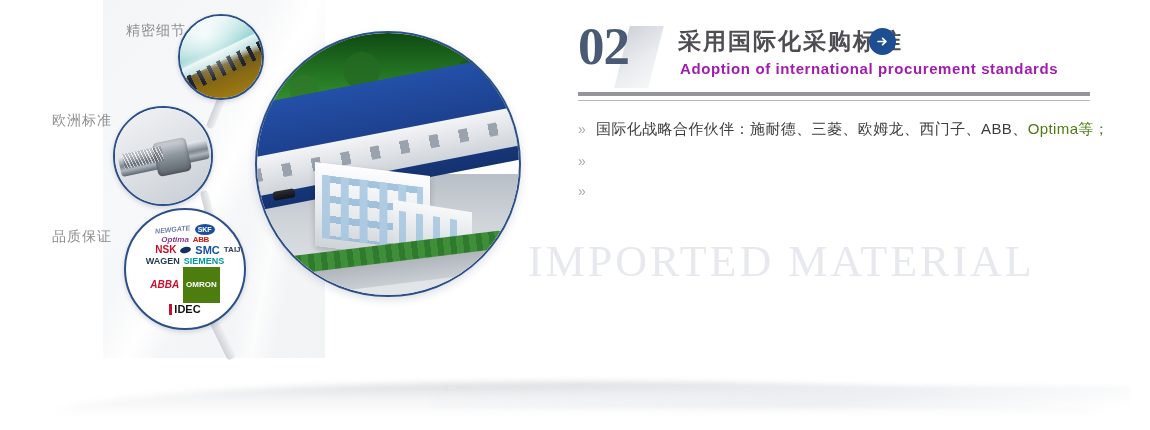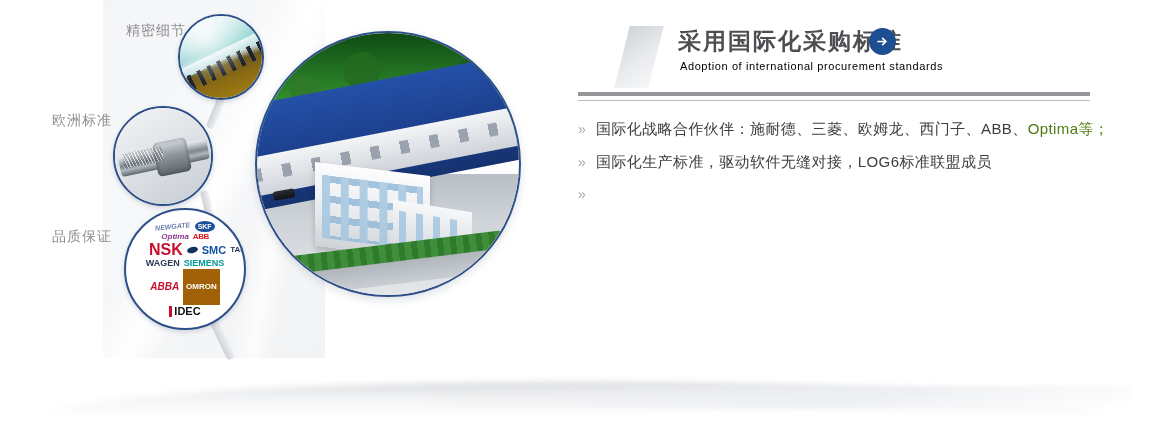--- a/index.html
+++ b/index.html
@@ -131,28 +131,28 @@
     align-items: center;
     justify-content: center;
     gap: 1px;
   }
   .logo-row { display: flex; align-items: center; justify-content: center; gap: 4px; line-height: 1; }
   .lg { font-size: 8px; font-weight: 700; white-space: nowrap; }
   .lg.newgate { color:#6f7fa8; font-style: italic; font-size: 7px; transform: rotate(-6deg); }
   .lg.skf { color:#ffffff; background:#1a4f9c; border-radius:50%; padding:2px 3px; font-size:7px; }
   .lg.optima { color:#8a3a8f; font-style: italic; font-size: 8px; }
   .lg.abb { color:#d11a1a; letter-spacing:-0.5px; }
-  .lg.nsk { color:#c8102e; font-size: 16px; margin-left: 40px; }
+  .lg.nsk { color:#c8102e; font-size: 10px; margin-left: 40px; }
   .lg.smc { color:#1552a0; font-size: 11px; }
   .lg.smc-dot { width:11px; height:6px; background:#13305e; border-radius:50%; transform: rotate(-12deg); }
   .lg.taijing { color:#2b3a55; font-size:8px; }
   .lg.wagen { color:#2b3a55; font-size:9px; }
   .lg.siemens { color:#009999; font-size:9px; }
   .lg.abba { color:#c8102e; font-style: italic; font-size:10px; }
-  .lg.omron { color:#ffffff; background:#a16207; padding:14px 3px; font-size:8px;text-align:right; }
+  .lg.omron { color:#ffffff; background:#4d7c0f; padding:14px 3px; font-size:8px;text-align:right; }
   .lg.idec { color:#111; font-size:11px; border-left:3px solid #c8102e; padding-left:2px; }
 
   
   .hero-circle {
     position: absolute;
     left: 255px; top: 31px;
     width: 262px; height: 262px;
     border-radius: 50%;
     border: 2px solid #2c4f87;
     overflow: hidden;
@@ -279,24 +279,25 @@
     border-radius: 50%;
     background: #1d4e91;
     display: flex;
     align-items: center;
     justify-content: center;
   }
   .arrow-badge svg { display: block; }
   .title-en {
     position: absolute;
     left: 102px; top: 38px;
-    font-size: 11px;
-    color: #000000;
+    font-size: 15px;
+    color: #a21caf;
     letter-spacing: .6px;
     white-space: nowrap;
+    font-weight: bold;
   }
 
   .rule-thick {
     position: absolute;
     left: 0; top: 70px;
     width: 512px; height: 4px;
     background: #949699;
   }
   .rule-thin {
     position: absolute;
@@ -424,25 +425,27 @@
     <div class="ground"></div>
     <div class="roof"></div>
     <div class="warehouse-wall"></div>
     <div class="office"></div>
     <div class="office2"></div>
     <div class="road"></div>
     <div class="hedge"></div>
     <div class="car"></div>
   </div>
 
+  <div class="watermark">IMPORTED  MATERIAL</div>
 
   <div class="right">
 
     <div class="head-row">
       <div class="num-shape"></div>
+      <div class="num">02</div>
 
       <div class="title-zh">采用国际化采购标准</div>
 
       <div class="arrow-badge">
         <svg width="15" height="15" viewBox="0 0 15 15" aria-hidden="true">
           <path d="M3 7.5 H10.4 M7.6 4.3 L11 7.5 L7.6 10.7" stroke="#ffffff" stroke-width="1.7" fill="none" stroke-linecap="round" stroke-linejoin="round"></path>
         </svg>
       </div>
 
       <div class="title-en">Adoption of international procurement standards</div>
@@ -453,21 +456,20 @@
 
     <div class="bullets">
 
       <div class="bullet-row">
         <span class="bullet-mark">»</span>
         <span class="bullet-text"><span>国际化战略合作伙伴：施耐德、三菱、欧姆龙、西门子、ABB、</span><span class="hl">Optima等；</span></span>
       </div>
 
       <div class="bullet-row">
         <span class="bullet-mark">»</span>
-        <span class="bullet-text"><span>国际化生产标准，驱动软件无缝对接，LOG6标准联盟成员</span></span>
       </div>
 
       <div class="bullet-row">
         <span class="bullet-mark">»</span>
       </div>
 
     </div>
   </div>
 
   <div class="bottom-shadow"></div>

